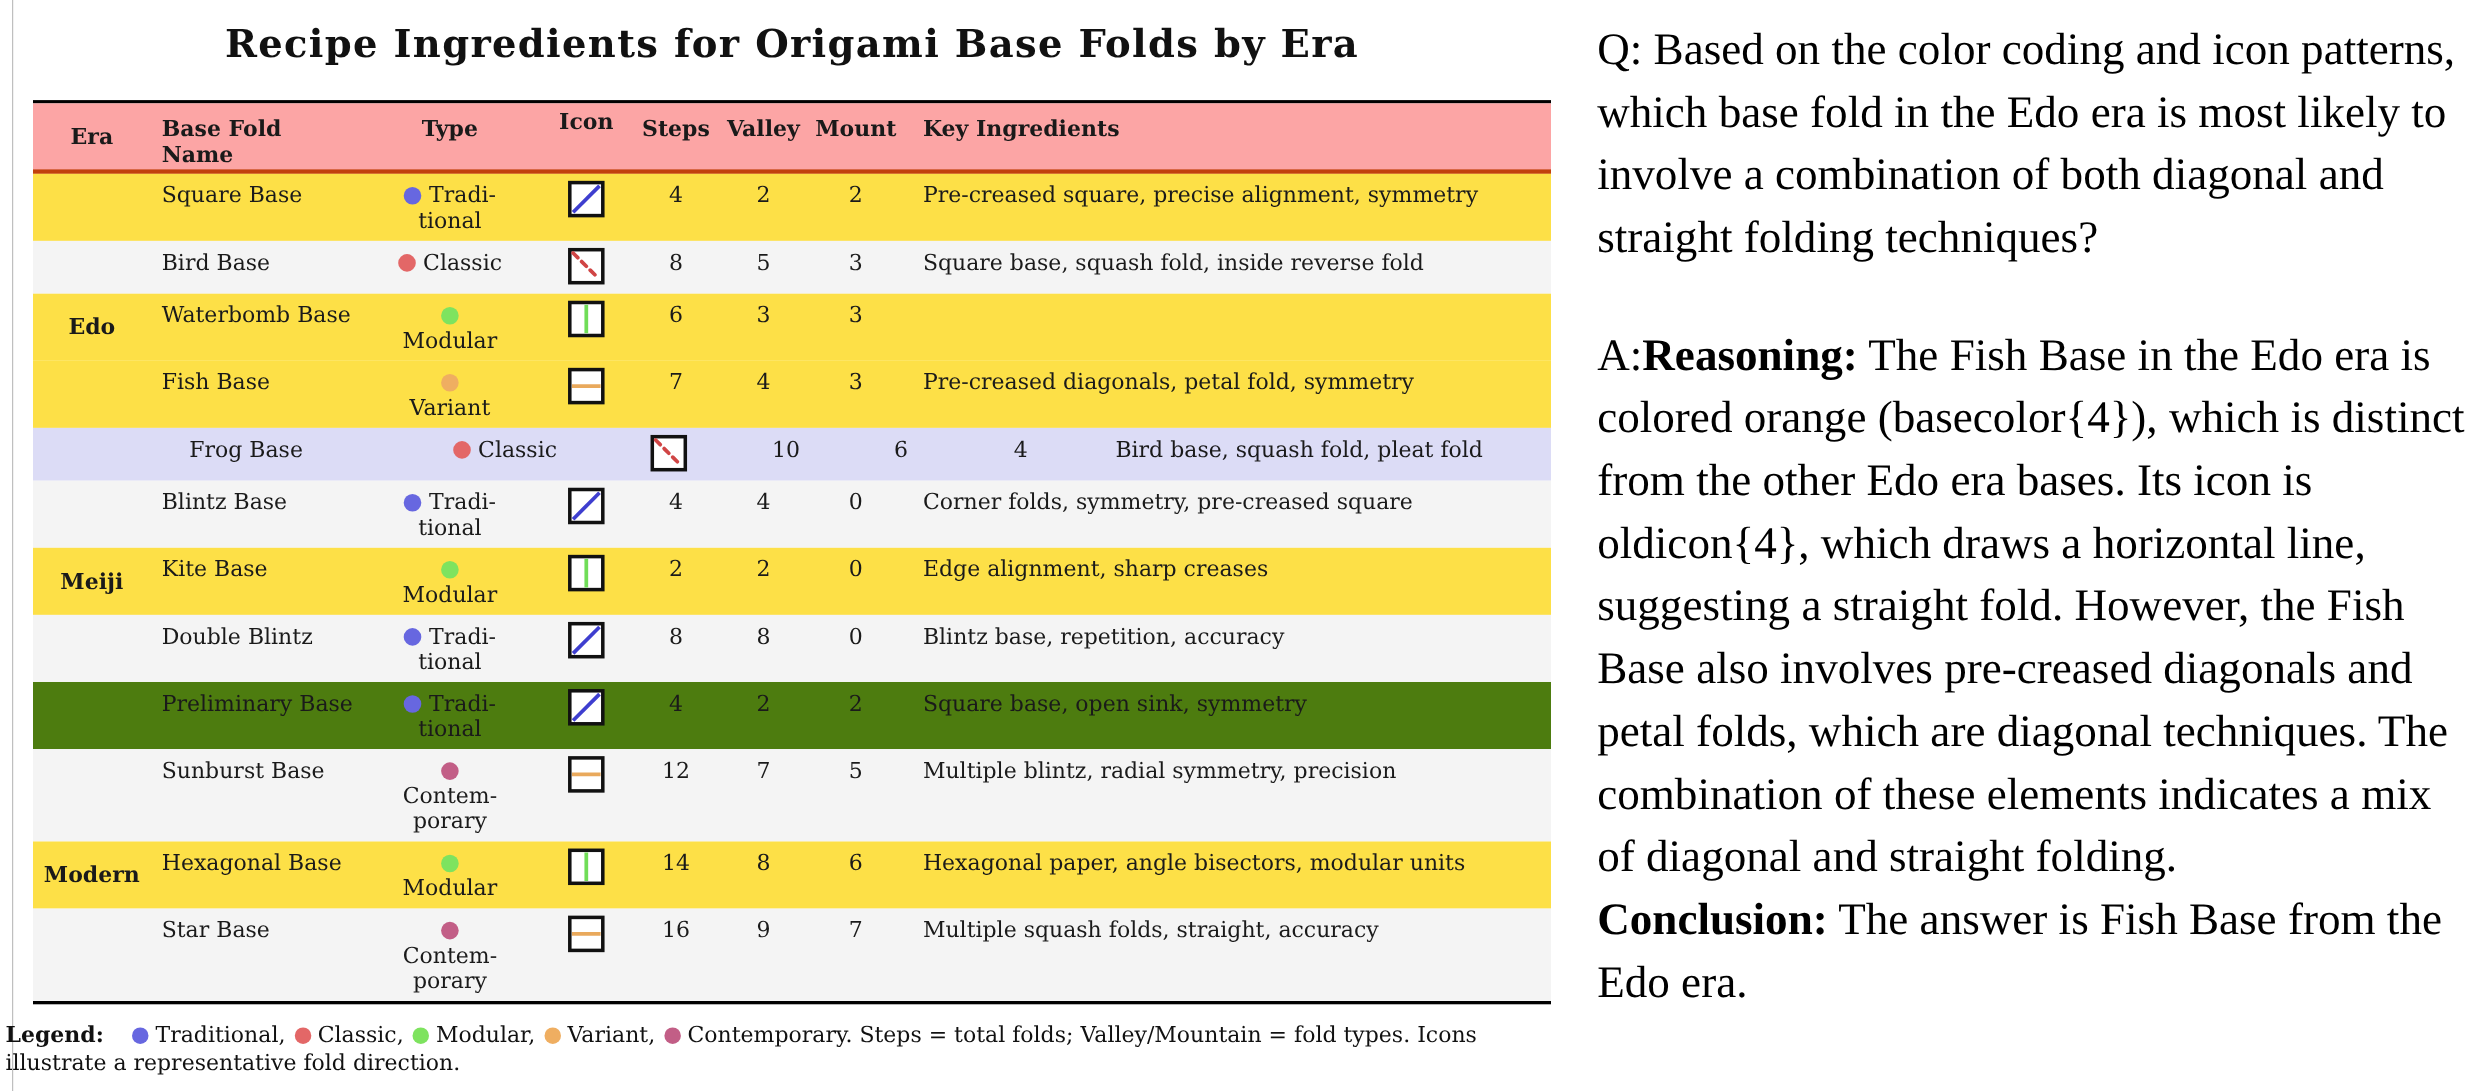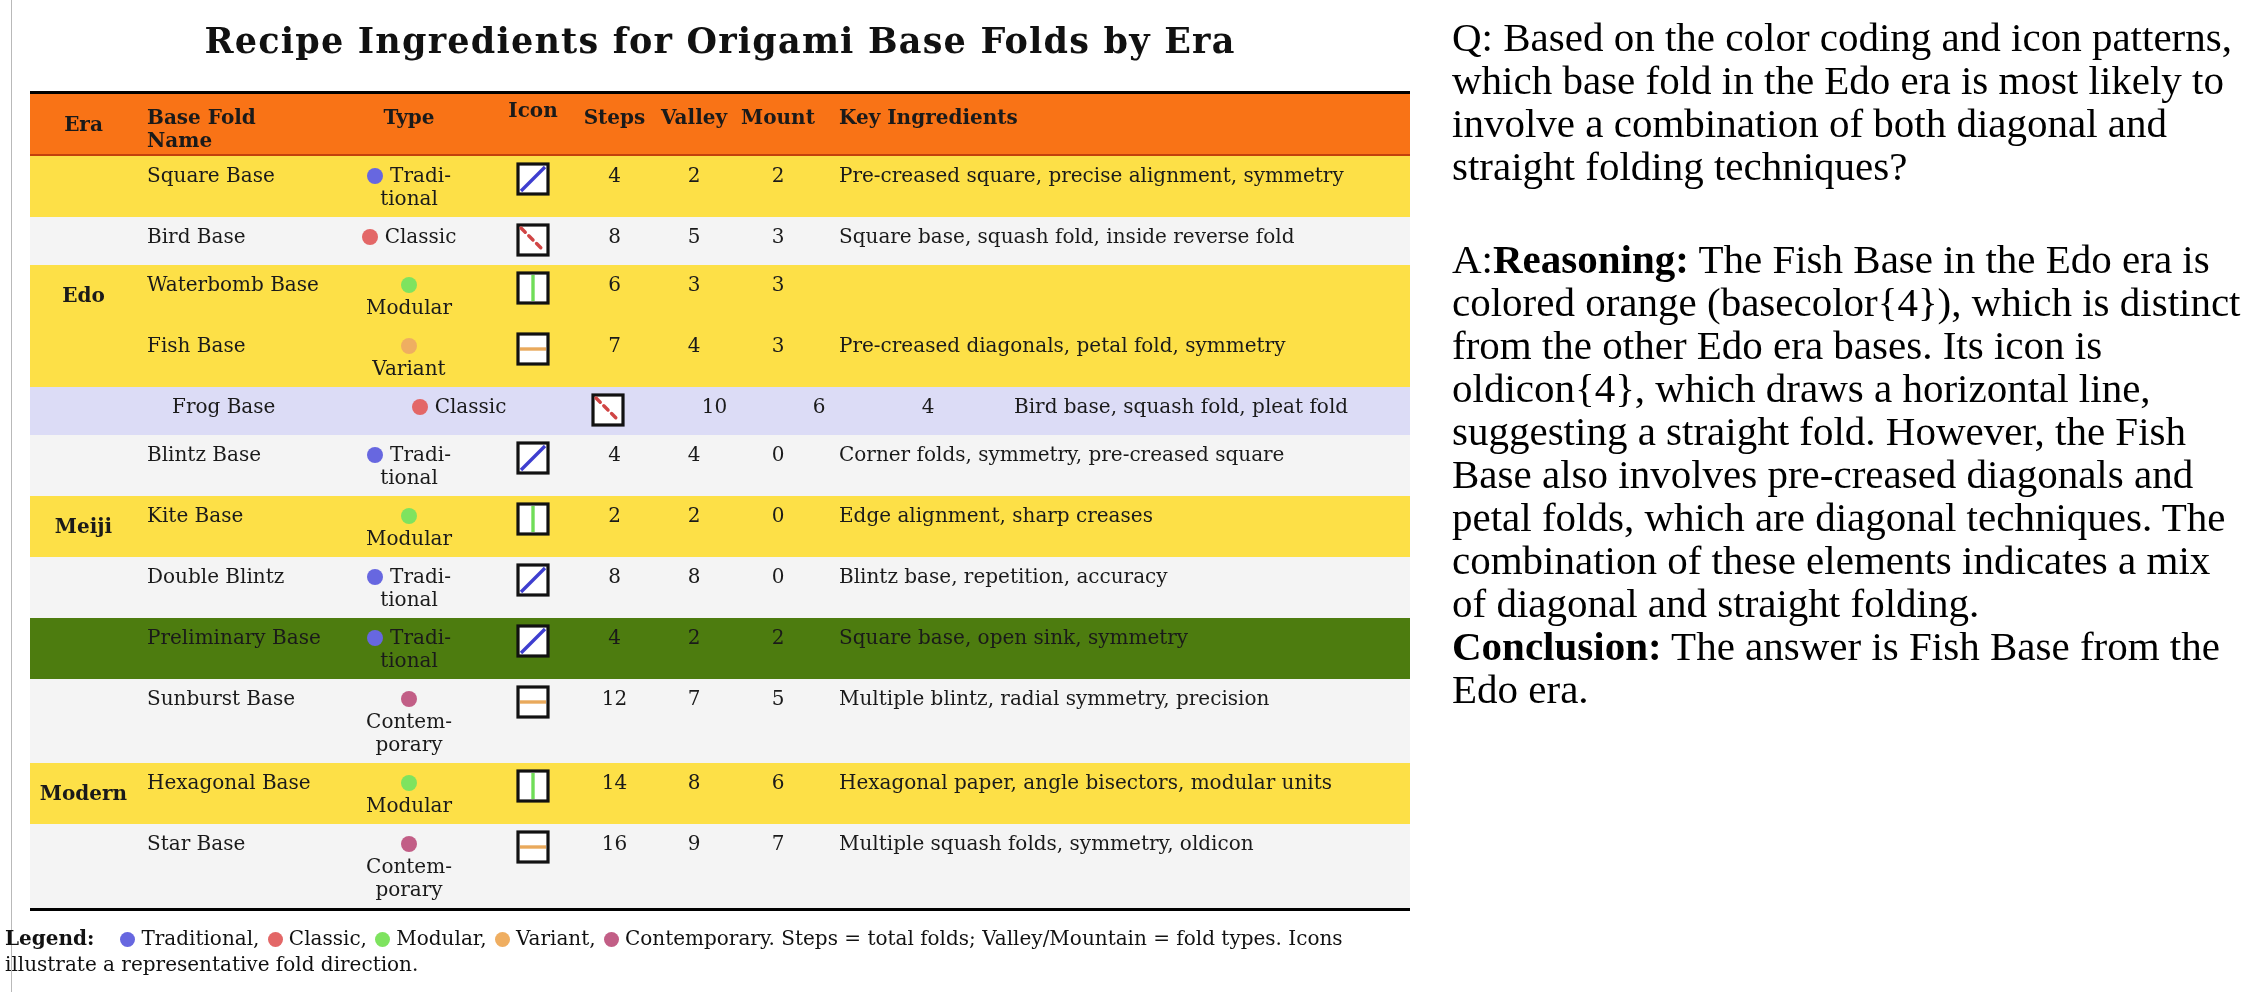--- a/index.html
+++ b/index.html
@@ -13,21 +13,21 @@
   .table-panel{position:absolute;left:0;top:0;width:1420px;}
   .table-title{
     margin:20px 0 0 30px;width:1380px;text-align:center;
     font-size:35px;font-weight:bold;letter-spacing:1.2px;color:#111;
   }
   .otable{
     margin:30px 0 0 30px;width:1380px;border-top:3px solid #000;
     font-size:20px;
   }
   .thead,.trow{display:grid;grid-template-columns:107px 193px 158px 90px 73px 86px 82px auto;}
-  .thead{background:#f97316;border-bottom:2px solid #c2410c;font-weight:bold;}
+  .thead{background:#fca5a5;border-bottom:4px solid #c2410c;font-weight:bold;}
   .thead .c{padding-top:12px;padding-bottom:2px;}
   .tbody{border-bottom:3px solid #000;}
   .c{line-height:23px;}
   .trow .c{padding-top:8px;padding-bottom:7px;}
   .c-era{display:flex;align-items:center;justify-content:center;font-weight:bold;padding-top:0!important;padding-bottom:0!important;}
   .thead .c-era{font-weight:bold;}
   .c-name{padding-left:10px;white-space:pre-line;}
   .c-type{text-align:center;}
   .c-icon{display:flex;justify-content:center;align-items:flex-start;padding-top:5px!important;text-align:center;}
   .c-num{text-align:center;}
@@ -42,21 +42,21 @@
 
   .legend{
     margin:14px 0 0 5px;width:1408px;font-size:20px;line-height:26px;color:#111;
   }
   .legend b{margin-right:24px;}
   .legend .dot{width:15px;height:15px;margin:0 6px 0 2px;vertical-align:-2px;}
 
   
   .qa-panel{
     position:absolute;left:1452px;top:16px;width:800px;
-    font-family:"Liberation Serif", serif;font-size:41px;line-height:43px;color:#000;
+    font-family:"Liberation Serif", serif;font-size:41px;line-height:57px;color:#000;
   }
   .qa-panel p{margin:0;}
   .question{margin-bottom:50px!important;}
 </style>
 </head>
 <body>
 
 <div class="edge-line"></div>
 
 <div class="table-panel">
@@ -280,21 +280,21 @@
           </div>
           <div class="c c-icon">
             <svg width="36" height="36" viewBox="0 0 36 36">
               <rect x="3" y="3" width="30" height="30" fill="#ffffff" stroke="#111111" stroke-width="3.2"></rect>
               <line x1="5" y1="18" x2="31" y2="18" stroke="#e9a95c" stroke-width="3.4"></line>
             </svg>
           </div>
           <div class="c c-num">16</div>
           <div class="c c-num">9</div>
           <div class="c c-num">7</div>
-          <div class="c c-ing">Multiple squash folds, symmetry, oldicon</div>
+          <div class="c c-ing">Multiple squash folds, straight, accuracy</div>
         </div>
       </div>
   </div>
   <div class="legend" id="legend">
     <b>Legend:</b><span id="legend-items"><span><span class="dot" style="background: rgb(103, 103, 224);"></span><span>Traditional, </span></span><span><span class="dot" style="background: rgb(227, 103, 103);"></span><span>Classic, </span></span><span><span class="dot" style="background: rgb(126, 227, 95);"></span><span>Modular, </span></span><span><span class="dot" style="background: rgb(239, 174, 97);"></span><span>Variant, </span></span><span><span class="dot" style="background: rgb(194, 94, 134);"></span><span>Contemporary. </span></span></span><span>Steps = total folds; Valley/Mountain = fold types. Icons illustrate a representative fold direction.</span>
   </div>
 </div>
 
 <div class="qa-panel">
   <p class="question">Q: Based on the color coding and icon patterns, which base fold in the Edo era is most likely to involve a combination of both diagonal and straight folding techniques?</p>

